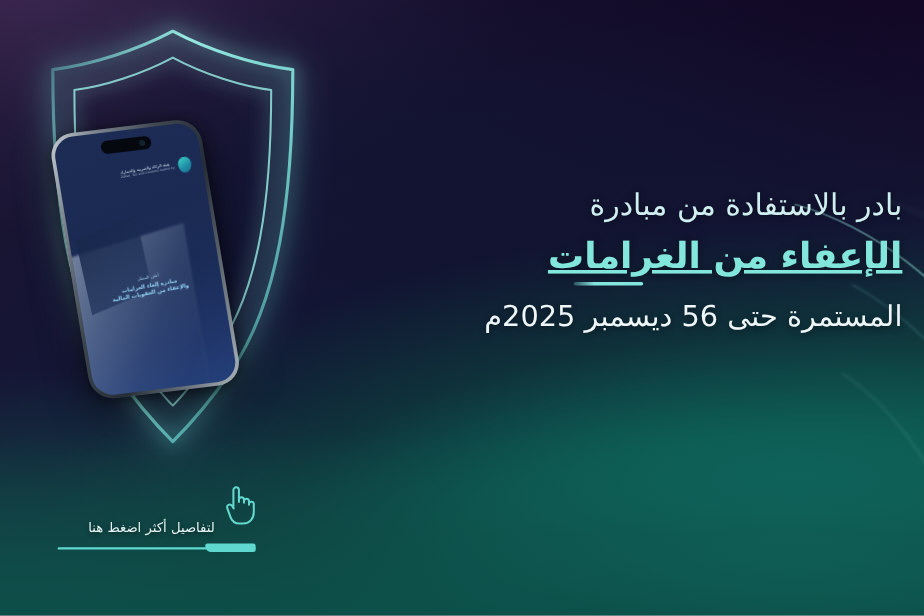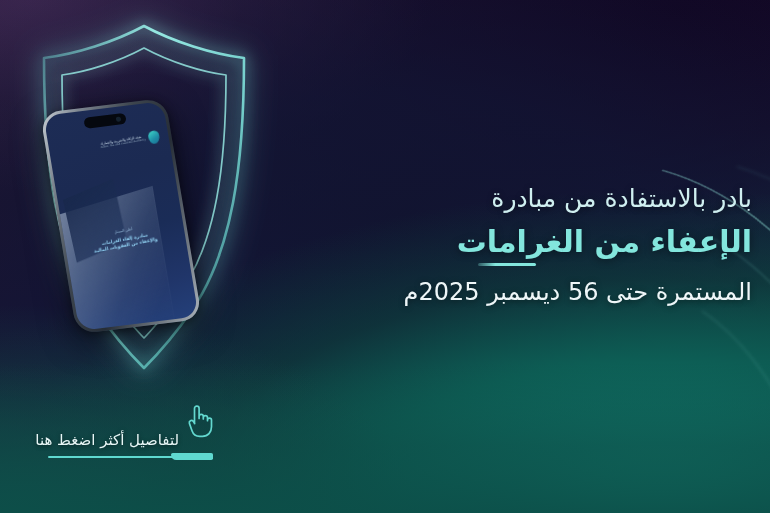--- a/index.html
+++ b/index.html
@@ -204,37 +204,37 @@
   .phone-copy-l1,.phone-copy-l2{
     font-size:4.6px;line-height:6.2px;color:#8fd0f2;filter:blur(.3px);font-weight:bold;
   }
 
   
   .headline{
     position:absolute;
     right:18px; top:152px;
     text-align:right;
     width:480px;
-    margin-top:28px;
   }
   .hl-line1{
     font-size:25px;
     line-height:38px;
     color:#cfeff0;
     letter-spacing:.2px;
     text-shadow:0 1px 6px rgba(0,0,0,.45);
   }
   .hl-line2-wrap{position:relative;display:block;margin-top:2px;}
   .hl-line2{
     font-size:30px;
     line-height:44px;
     font-weight:bold;
     color:#83e6dd;
     letter-spacing:.2px;
     text-shadow:0 1px 8px rgba(0,0,0,.45);
+    text-decoration:underline;
   }
   .hl-swash{
     position:absolute;
     right:216px; bottom:-2px;
     width:58px; height:3px;
     border-radius:2px;
     background:linear-gradient(to left,#83e6dd,#83e6dd 70%,rgba(131,230,221,.25));
   }
   .hl-line3{
     font-size:24px;
@@ -254,21 +254,21 @@
   }
   .cta-hand{
     position:absolute;
     right:0; top:-2px;
     width:30px; height:36px;
   }
   .cta-hand svg{display:block;width:100%;height:100%;}
   .cta-text{
     position:absolute;
     right:34px; bottom:18px;
-    font-size:15px;
+    font-size:11px;
     line-height:16px;
     color:#e8f6f6;
     white-space:nowrap;
     text-shadow:0 1px 4px rgba(0,0,0,.5);
   }
   .cta-rule{
     position:absolute;
     left:0; right:0; bottom:8px;
     height:2px;
     background:#5fd9d0;

